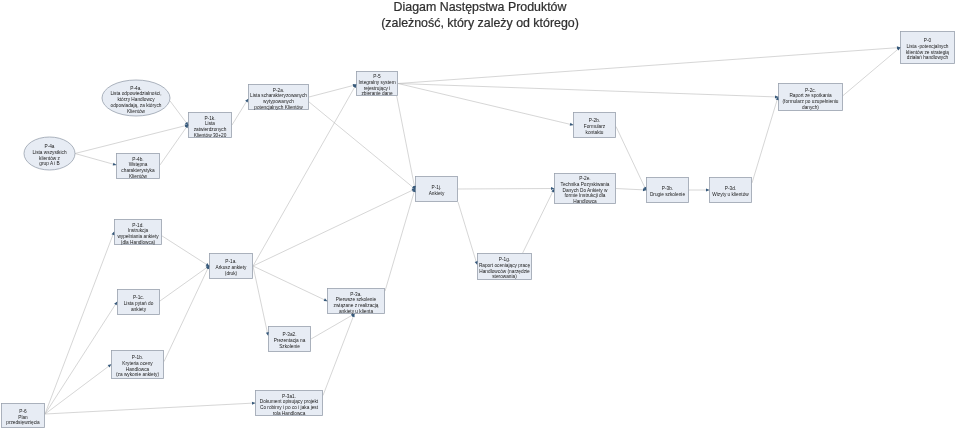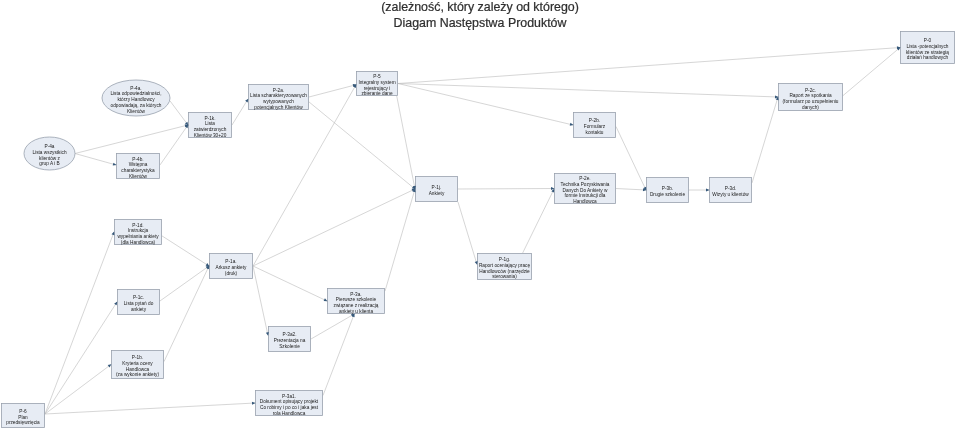--- a/index.html
+++ b/index.html
@@ -15,22 +15,22 @@
            align-items:center;justify-content:center;text-align:center;color:#1a1a1a;
            font-size:4.75px;line-height:5.67px;}
   .nodebox span{display:block;white-space:nowrap;}
   .nodebox{transform:translateY(2.0px);}
 </style>
 </head>
 <body>
 
 <div id="stage">
   <div id="title">
+    <div>Diagam Następstwa Produktów</div>
     <div>(zależność, który zależy od którego)</div>
-    <div>Diagam Następstwa Produktów</div>
   </div>
   <svg id="diagram" width="960" height="431" viewBox="0 0 960 431">
     <g id="edge-layer">
         <line x1="170" y1="100.88" x2="188" y2="125" stroke="#bdbdbd" stroke-width="0.62"></line>
         <line x1="75" y1="153.5" x2="188" y2="125" stroke="#bdbdbd" stroke-width="0.62"></line>
         <line x1="75" y1="153.5" x2="116" y2="164.96" stroke="#bdbdbd" stroke-width="0.62"></line>
         <line x1="160" y1="164.96" x2="188" y2="125" stroke="#bdbdbd" stroke-width="0.62"></line>
         <line x1="232" y1="125" x2="248" y2="99.08" stroke="#bdbdbd" stroke-width="0.62"></line>
         <line x1="309" y1="97" x2="356" y2="84.75" stroke="#bdbdbd" stroke-width="0.62"></line>
         <line x1="309" y1="101.94" x2="415" y2="189" stroke="#bdbdbd" stroke-width="0.62"></line>

